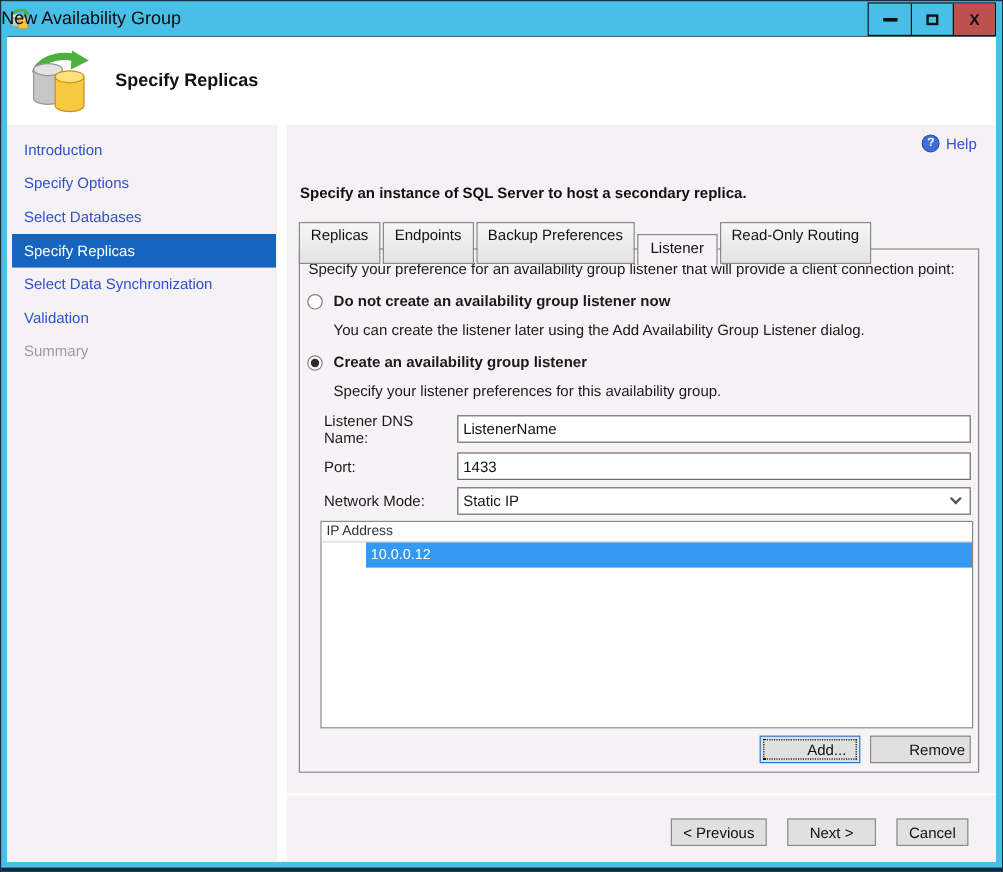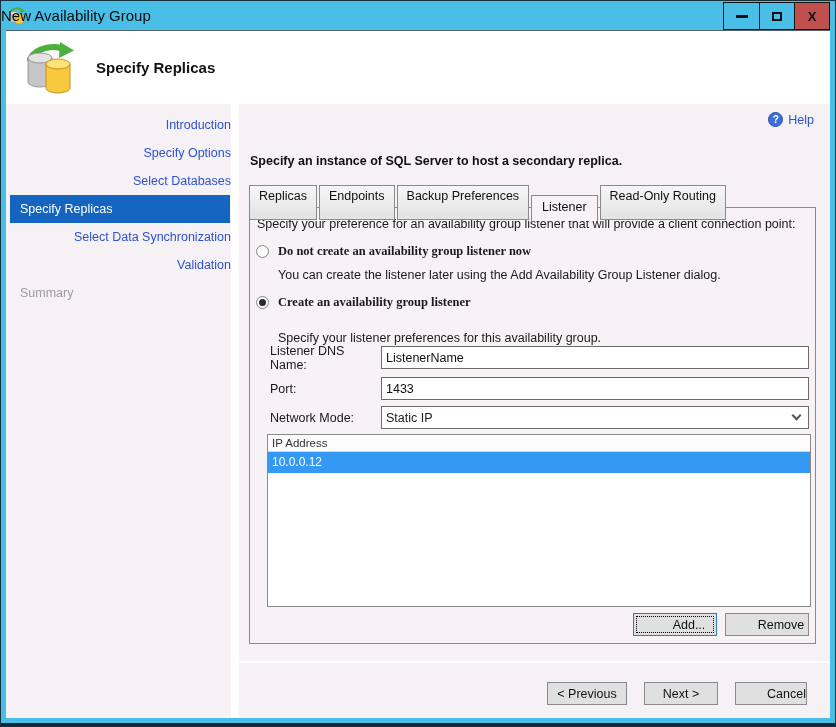--- a/index.html
+++ b/index.html
@@ -53,21 +53,21 @@
   .main {
     position: absolute; top: 73px; left: 0; right: 0; bottom: 0;
     display: flex; background: #fff;
   }
   
   .sidebar { width: 225px; flex-shrink: 0; background: #F5F1F5; padding-top: 7px; }
   .side-item {
     height: 28px; line-height: 28px; padding-left: 10px; margin-left: 4px;
     font-size: 12.5px; white-space: nowrap;
   }
-  .side-item.link { color: #2D52CE; cursor: pointer; text-align: right; }
+  .side-item.link { color: #2D52CE; cursor: pointer; }
   .side-item.selected { background: #1565C0; color: #fff; margin-right: 1px; }
   .side-item.disabled { color: #9E9B9E; }
   
   .content { flex: 1; margin-left: 8px; background: #F5F1F5; position: relative; }
   .help-row {
     position: absolute; top: 8px; right: 16px; display: flex; align-items: center; gap: 5px;
     color: #2D52CE; font-size: 12.5px; cursor: pointer;
   }
   .help-icon {
     width: 15px; height: 15px; border-radius: 50%;
@@ -84,21 +84,21 @@
   }
   .tab.active {
     background: #F6F2F6; border-bottom: none; padding: 4px 10px 7px; margin-bottom: -1px; text-align: center;
   }
   .panel {
     position: absolute; top: 103px; left: 10px; width: 567px; height: 437px;
     border: 1px solid #8A8A8A; background: #F6F2F6; font-size: 12.5px; color: #1A1A1A;
   }
   .panel-intro { position: absolute; top: 9px; left: 7px; right: 8px; }
   .opt-row { position: absolute; left: 6px; display: flex; align-items: center; gap: 9px; }
-  .opt-label { font-weight: bold; font-family: Liberation Serif, serif; }
+  .opt-label { font-weight: bold; }
   .opt-desc { position: absolute; left: 28px; color: #1A1A1A; }
   .radio {
     width: 13px; height: 13px; border-radius: 50%; background: #fff;
     border: 1px solid #838383; flex-shrink: 0; cursor: pointer;
   }
   .radio.checked::after {
     content: ""; display: block; width: 7px; height: 7px; border-radius: 50%;
     background: #2B2B2B; margin: 2px;
   }
   .field-row { position: absolute; left: 20px; right: 6px; height: 23px; display: flex; align-items: center; }
@@ -118,38 +118,38 @@
   }
   .listbox {
     position: absolute; top: 226px; left: 17px; width: 544px; height: 173px;
     background: #fff; border: 1px solid #8A8A8A; overflow: hidden;
   }
   .lb-header {
     height: 17px; line-height: 17px; padding-left: 4px; font-size: 11.5px; color: #333;
     background: #FCFCFC; border-bottom: 1px solid #D8D8D8; cursor: pointer;
   }
   .lb-row { height: 21px; line-height: 21px; padding-left: 4px; font-size: 12px; cursor: pointer; }
-  .lb-row.selected { background: #3499F3; color: #fff; }
+  .lb-row.selected { background: #3499F3; color: #fff; margin-left: 37px; }
   .btn {
     height: 23px; background: #E0E0E0; border: 1px solid #8A8A8A;
     font-family: inherit; font-size: 12.5px; color: #111; cursor: pointer;
   }
   .panel-btns { position: absolute; top: 405px; right: 6px; display: flex; gap: 8px; }
   .panel-btns .btn { width: 84px; padding-left: 28px; }
   .btn.focused { border: 1px solid #2E7AC6; outline: 1px dotted #000; outline-offset: -4px; }
   
   .footer {
     position: absolute; left: 0; right: 0; bottom: 0; height: 57px;
     border-top: 2px solid #FFFFFF; background: #F5F1F5;
     display: flex; align-items: flex-start; justify-content: flex-end;
     gap: 17px; padding: 19px 23px 0 0;
   }
   .footer .btn.prev { width: 80px; }
   .footer .btn.next { width: 74px; }
-  .footer .btn.cancel { width: 72px; text-align: right; }
+  .footer .btn.cancel { width: 60px; }
 </style>
 </head>
 <body>
 
 <div class="window">
 
   <div class="titlebar">
     <svg class="titlebar-icon" viewBox="0 0 20 20">
       <path d="M2 7 v8 a4.5 2 0 0 0 9 0 v-8" fill="#C6C6C6" stroke="#979797" stroke-width="0.8"></path>
       <ellipse cx="6.5" cy="7" rx="4.5" ry="2" fill="#E3E3E3" stroke="#979797" stroke-width="0.8"></ellipse>
@@ -222,21 +222,21 @@
           <div class="opt-row" style="top:36px;">
             <span class="radio"></span>
             <span class="opt-label">Do not create an availability group listener now</span>
           </div>
           <div class="opt-desc" style="top:60px;">You can create the listener later using the Add Availability Group Listener dialog.</div>
 
           <div class="opt-row" style="top:87px;">
             <span class="radio checked"></span>
             <span class="opt-label">Create an availability group listener</span>
           </div>
-          <div class="opt-desc" style="top:123px;">Specify your listener preferences for this availability group.</div>
+          <div class="opt-desc" style="top:111px;">Specify your listener preferences for this availability group.</div>
 
           <div class="field-row" style="top:138px;">
             <span class="field-label">Listener DNS Name:</span>
             <input class="field-input" type="text" value="ListenerName" style="">
           </div>
 
           <div class="field-row" style="top:169px;">
             <span class="field-label">Port:</span>
             <input class="field-input" type="text" value="1433" style="">
           </div>

